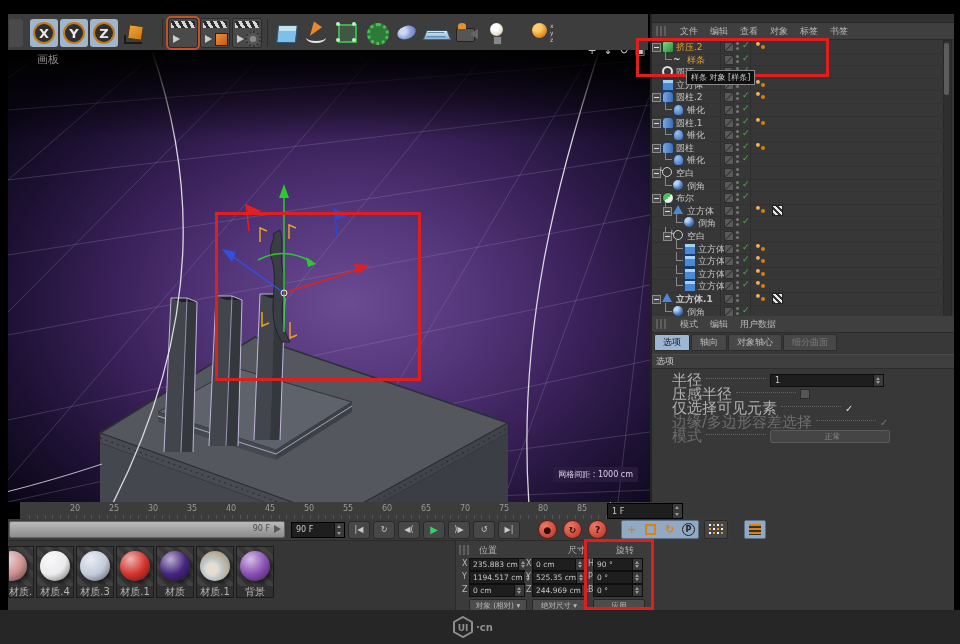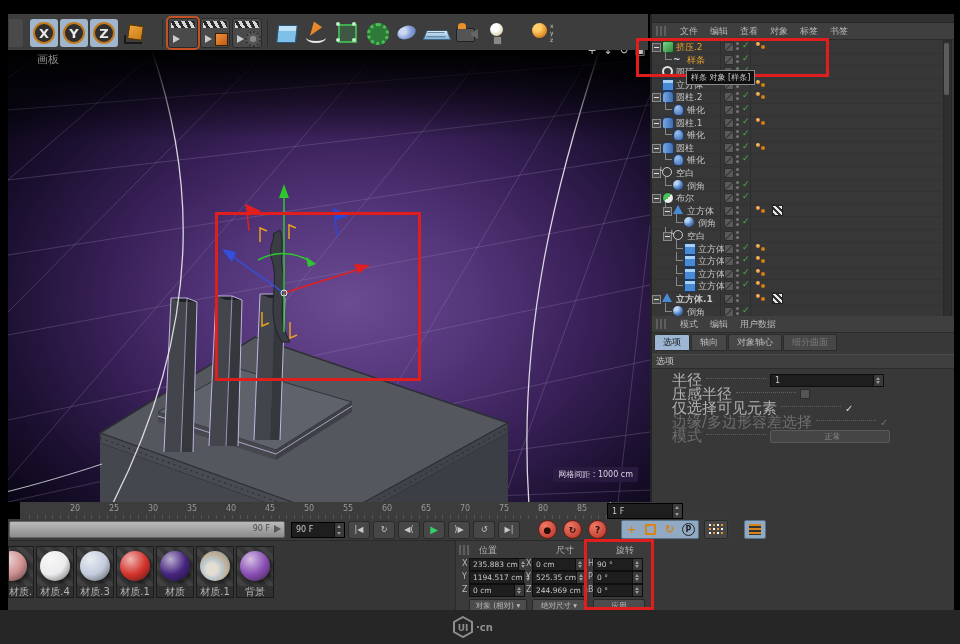--- a/index.html
+++ b/index.html
@@ -671,21 +671,21 @@
       </div>
       <div class="mtile">
         <div class="msphere" style="background: radial-gradient(circle at 35% 28%, rgb(255, 255, 255) -30%, rgb(138, 79, 181) 52%, rgb(0, 0, 0) 135%);"></div>
         <div class="mlabel">背景</div>
       </div>
     </div>
 
   <div id="coords">
     <span class="grip"></span>
     <span class="chead" style="left:23px">位置</span>
-    <span class="chead" style="left:100px">尺寸</span>
+    <span class="chead" style="left:112px">尺寸</span>
     <span class="chead" style="left:160px">旋转</span>
     <div id="crows">
         <div class="crow" style="top: 17px;">
           <div class="clab" style="left: 6px;">X</div>
           <div class="cfield" style="left: 13px; width: 54px;">
             <div class="cval">235.883 cm</div>
             <div class="spin"></div>
           </div>
           <div class="clab" style="left: 70px;">X</div>
           <div class="cfield" style="left: 76px; width: 52px;">

